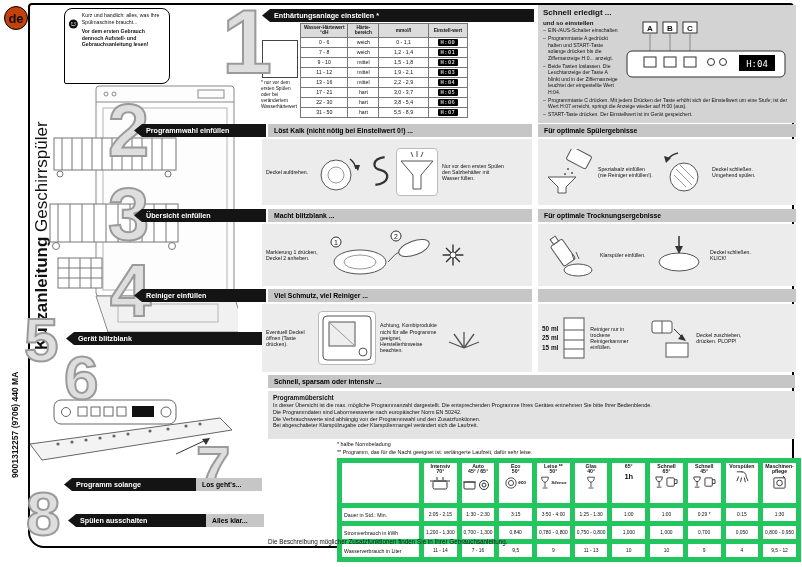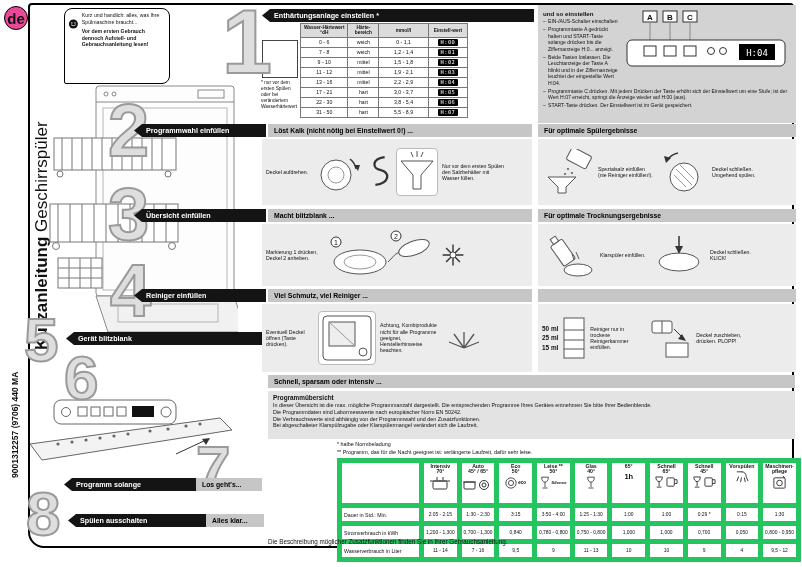--- a/index.html
+++ b/index.html
@@ -2,22 +2,22 @@
 <html><head>
 <meta charset="utf-8">
 <style>
   html,body{margin:0;padding:0;background:#fff;}
   .page{position:relative;width:802px;height:567px;background:#fff;overflow:hidden;
         font-family:"Liberation Sans",sans-serif;color:#111;}
   .abs{position:absolute;}
   .frame{position:absolute;left:28px;top:3px;width:766px;height:545px;border:2px solid #000;
          border-radius:4px 4px 4px 16px;box-sizing:border-box;}
   .de-badge{position:absolute;left:4px;top:6px;width:22px;height:22px;border:1.6px solid #000;
-            border-radius:50%;background:#ec4899;display:flex;align-items:center;justify-content:center;
-            font-size:15px;font-weight:bold;z-index:5;}
+            border-radius:50%;background:#c2410c;display:flex;align-items:center;justify-content:center;
+            font-size:13px;font-weight:bold;z-index:5;}
   .vtitle{position:absolute;left:32px;top:350px;width:312px;height:26px;transform:rotate(-90deg);
           transform-origin:0 0;white-space:nowrap;font-size:17px;}
   .vt-bold{font-weight:bold;}
   .vcode{position:absolute;left:10px;top:478px;width:176px;height:12px;transform:rotate(-90deg);
          transform-origin:0 0;font-size:8.5px;font-weight:bold;white-space:nowrap;}
   .intro{position:absolute;left:64px;top:8px;width:106px;height:76px;border:1.2px solid #000;
          border-radius:8px 8px 8px 2px;background:#fff;display:flex;gap:3px;padding:3px;
          box-sizing:border-box;z-index:4;}
   .intro-text{font-size:5.2px;line-height:1.25;}
   .intro-text p{margin:0 0 3px 0;}
@@ -229,20 +229,21 @@
           <td>5,5 - 8,9</td>
           <td><span class="lcd">H:07</span></td>
         </tr>
     </tbody>
   </table>
 
   <div class="abs notebox" style="left:262px;top:40px;width:34px;height:36px"></div>
   <div class="abs footnote" style="left:261px;top:80px;width:38px">* nur vor dem ersten Spülen oder bei verändertem Wasserhärtewert</div>
 
   <div class="s1right">
+    <h3 class="s1rtitle">Schnell erledigt ...</h3>
     <svg class="abc" width="168" height="70" viewBox="0 0 168 70">
       <g fill="none" stroke="#333" stroke-width="1">
         <rect x="20" y="3" width="14" height="11" fill="#fff"></rect>
         <rect x="40" y="3" width="14" height="11" fill="#fff"></rect>
         <rect x="60" y="3" width="14" height="11" fill="#fff"></rect>
         <path d="M27 14v18M47 14v18M67 14v18" stroke="#888"></path>
         <rect x="4" y="32" width="158" height="26" rx="5" fill="#fff"></rect>
         <rect x="21" y="38" width="12" height="10"></rect>
         <rect x="41" y="38" width="12" height="10"></rect>
         <rect x="61" y="38" width="12" height="10"></rect>

